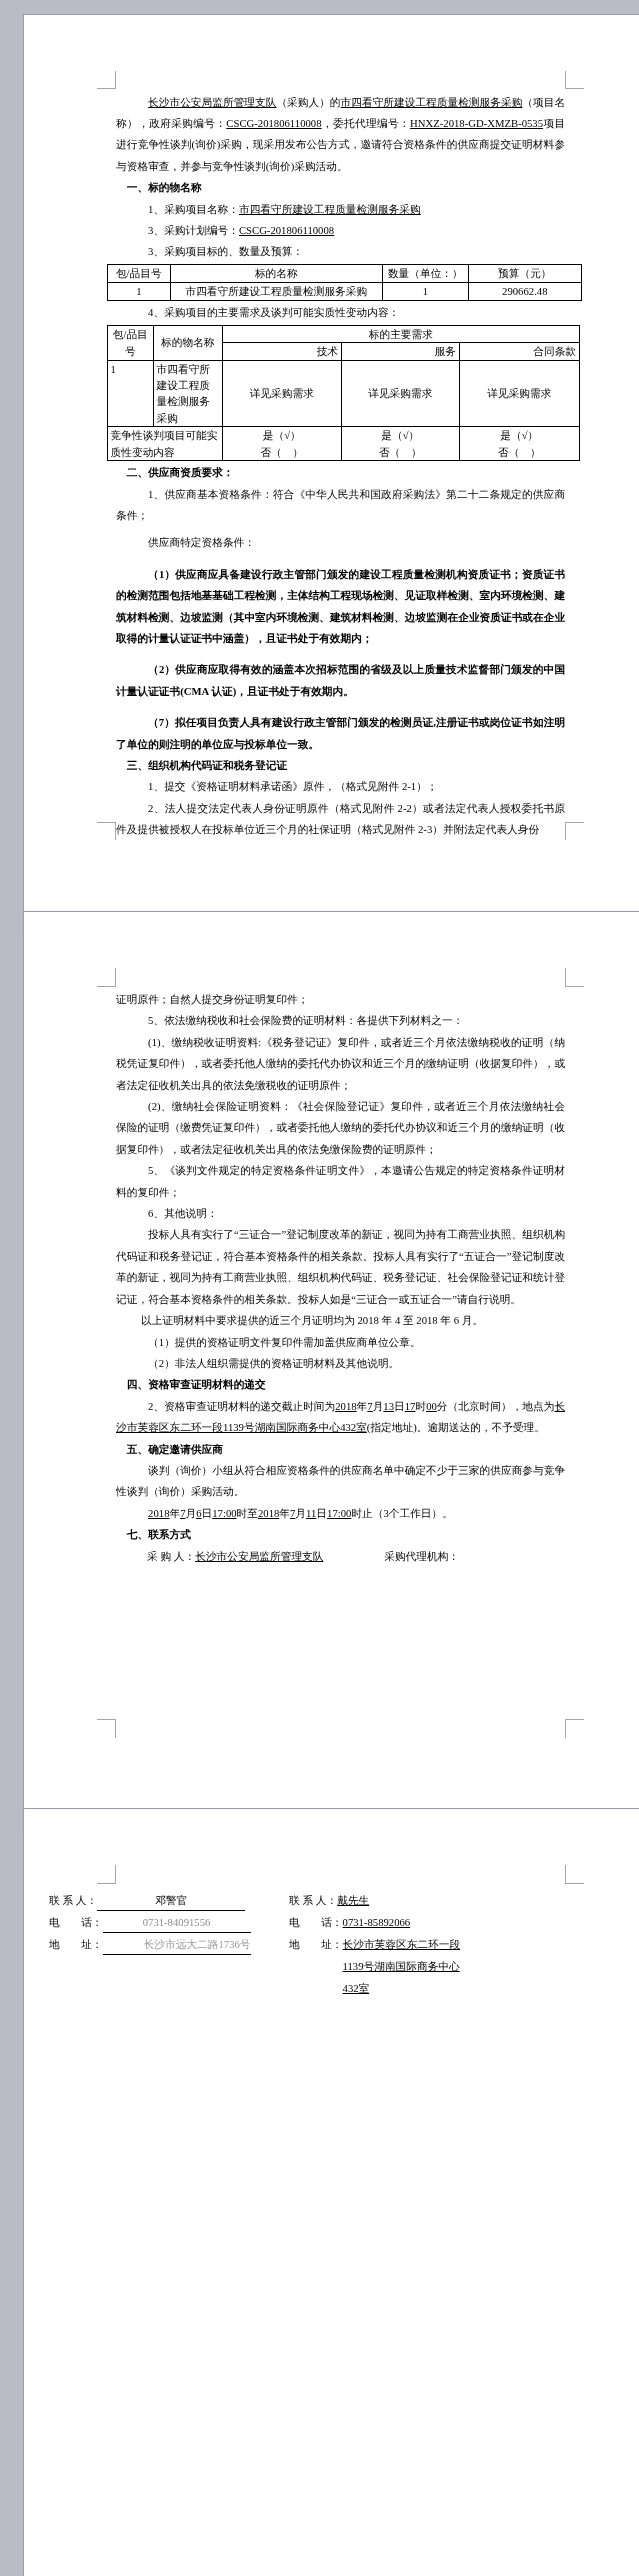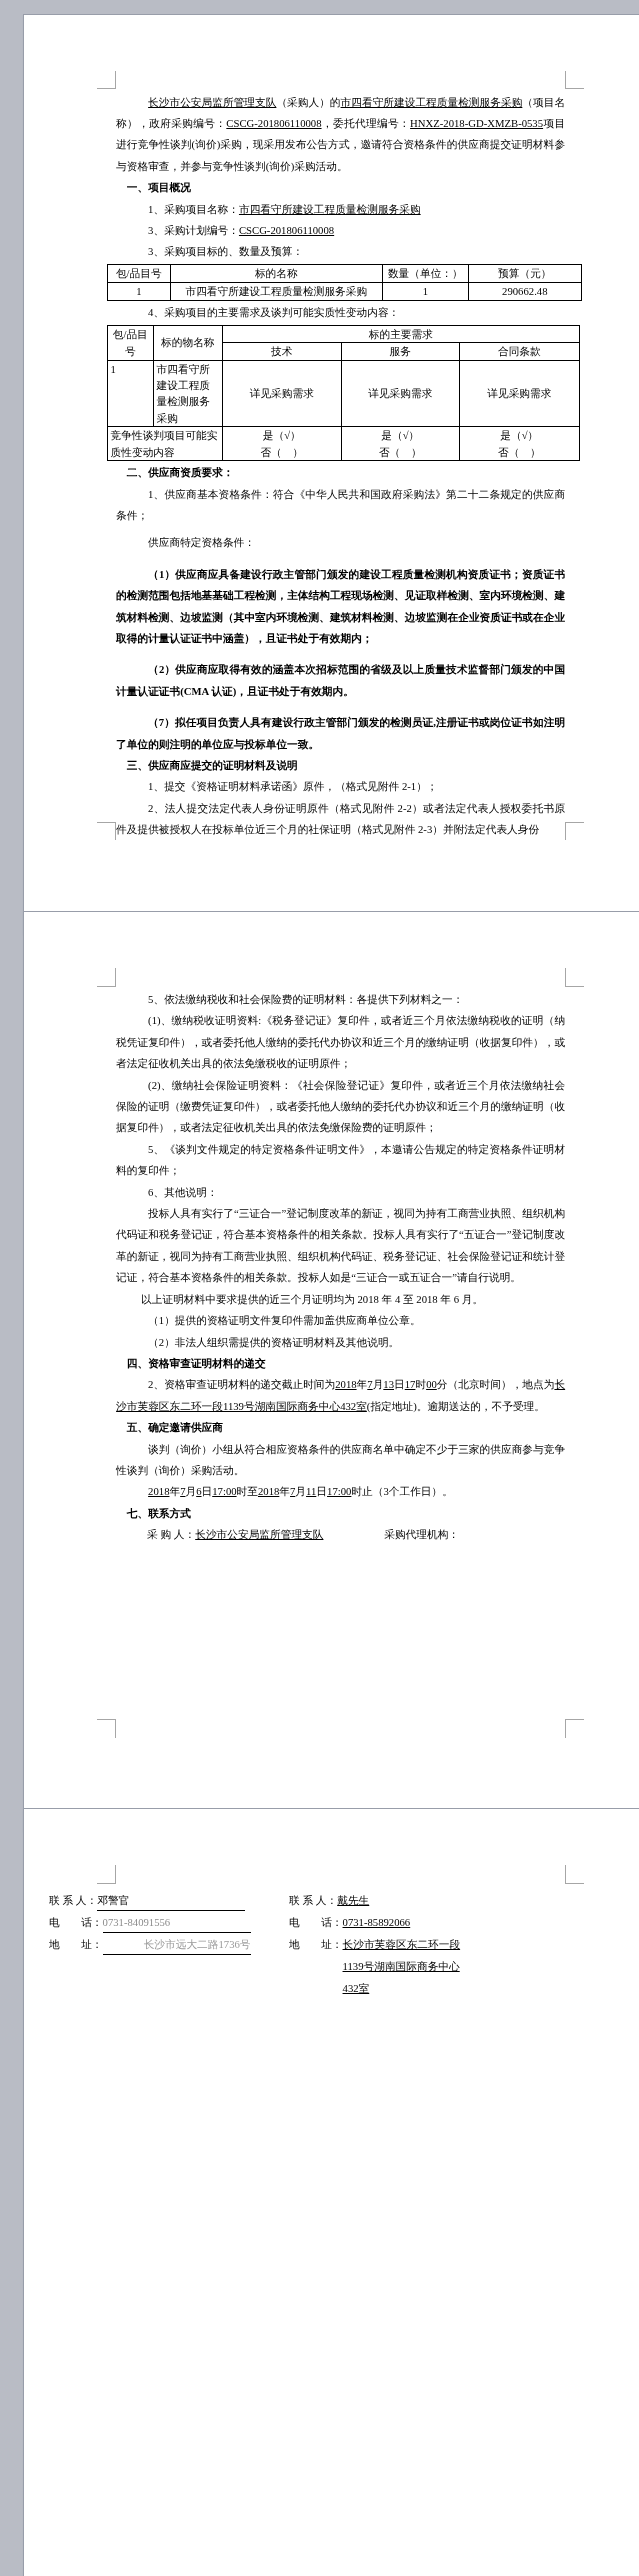--- a/index.html
+++ b/index.html
@@ -26,56 +26,56 @@
   .mark.tl{left:73px; top:56px;  border-right-width:0.7px; border-bottom-width:0.7px;}
   .mark.tr{left:541px; top:56px;  border-left-width:0.7px;  border-bottom-width:0.7px;}
   .mark.bl{left:73px; top:807px; border-right-width:0.7px; border-top-width:0.7px;}
   .mark.br{left:541px; top:807px; border-left-width:0.7px;  border-top-width:0.7px;}
   
   table{border-collapse:collapse; table-layout:fixed; width:473px; margin:1.4px 0 1.4px -9.3px;
         font-size:10.7px;}
   td{border:0.7px solid var(--tborder); text-align:center; vertical-align:middle;
      line-height:16.4px; padding:0 2.8px; overflow:hidden;}
   .t1 .hrow td{height:16.4px;} .t1 .drow td{height:18px;}
-  .t2 .r1 td{height:16.4px;} .t2 .r2 td{height:17px;}
+  .t2 .r1 td{height:16.4px;} .t2 .r2 td{height:17px;text-align:right;}
   .t2 .r3 td{height:66px;} .t2 .r4 td{height:33px;}
   .t2 td.tleft{text-align:left; vertical-align:top;}
   .t2 td.lleft{text-align:left;}
   
   .buyer-line{white-space:nowrap; text-indent:0; margin-left:31px;}
   .ulfix{display:inline-block; width:154px; text-decoration:underline;}
   .agency-gap{display:inline-block; width:35px;}
   
   .contact{position:absolute; top:80px; left:0; width:449px; font-size:10.7px;}
   .ccol{position:absolute; top:0;}
   .ccol.left{left:25px; width:221px;}
   .ccol.right{left:265px; width:184px;}
   .crow{line-height:22px; white-space:nowrap;}
   .clabel{display:inline-block;}
   .fill{display:inline-block; width:148px; border-bottom:0.7px solid #000; line-height:20px;
-        vertical-align:bottom; white-space:nowrap;}
+        vertical-align:bottom; white-space:nowrap;text-align:center;}
   .fill.center{text-align:right;}
   .muted{color:var(--muted);} .muted2{color:var(--muted2);}
   .addr-wrap{display:inline-block; width:122px; text-decoration:underline; vertical-align:top;
              white-space:normal; text-align:left; line-height:22px; word-break:break-all;}
   .yn div{line-height:16.4px; text-align:center;}
 </style>
 </head>
 <body>
 
 <div class="canvas">
 
   <div class="page page-1">
     <div class="mark tl"></div>
     <div class="mark tr"></div>
     <div class="mark bl"></div>
     <div class="mark br"></div>
     <div class="content">
       <p class="ind"><span style="text-decoration: underline;">长沙市公安局监所管理支队</span><span>（采购人）的</span><span style="text-decoration: underline;">市四看守所建设工程质量检测服务采购</span><span>（项目名称），政府采购编号：</span><span style="text-decoration: underline;">CSCG-201806110008</span><span>，委托代理编号：</span><span style="text-decoration: underline;">HNXZ-2018-GD-XMZB-0535</span><span>项目进行竞争性谈判(询价)采购，现采用发布公告方式，邀请符合资格条件的供应商提交证明材料参与资格审查，并参与竞争性谈判(询价)采购活动。</span></p>
-      <h3 class="sec">一、项目概况</h3>
+      <h3 class="sec">一、标的物名称</h3>
       <p class="ind"><span>1、采购项目名称：</span><span style="text-decoration: underline;">市四看守所建设工程质量检测服务采购</span></p>
       <p class="ind"><span>3、采购计划编号：</span><span style="text-decoration: underline;">CSCG-201806110008</span></p>
       <p class="ind">3、采购项目标的、数量及预算：</p>
 
       <table class="t1">
         <colgroup>
             <col style="width:63px">
             <col style="width:212px">
             <col style="width:86px">
             <col style="width:113px">
@@ -141,32 +141,33 @@
         </tr>
       </tbody>
         </table>
 
       <h3 class="sec">二、供应商资质要求：</h3>
       <p class="ind">1、供应商基本资格条件：符合《中华人民共和国政府采购法》第二十二条规定的供应商条件；</p>
       <p class="ind sp8">供应商特定资格条件：</p>
       <p class="ind sp14 bold">（1）供应商应具备建设行政主管部门颁发的建设工程质量检测机构资质证书；资质证书的检测范围包括地基基础工程检测，主体结构工程现场检测、见证取样检测、室内环境检测、建筑材料检测、边坡监测（其中室内环境检测、建筑材料检测、边坡监测在企业资质证书或在企业取得的计量认证证书中涵盖），且证书处于有效期内；</p>
       <p class="ind sp14 bold">（2）供应商应取得有效的涵盖本次招标范围的省级及以上质量技术监督部门颁发的中国计量认证证书(CMA 认证)，且证书处于有效期内。</p>
       <p class="ind sp14 bold">（7）拟任项目负责人具有建设行政主管部门颁发的检测员证,注册证书或岗位证书如注明了单位的则注明的单位应与投标单位一致。</p>
-      <h3 class="sec">三、供应商应提交的证明材料及说明</h3>
+      <h3 class="sec">三、组织机构代码证和税务登记证</h3>
       <p class="ind">1、提交《资格证明材料承诺函》原件，（格式见附件 2-1）；</p>
       <p class="ind">2、法人提交法定代表人身份证明原件（格式见附件 2-2）或者法定代表人授权委托书原件及提供被授权人在投标单位近三个月的社保证明（格式见附件 2-3）并附法定代表人身份</p>
     </div>
   </div>
 
   <div class="page page-2">
     <div class="mark tl"></div>
     <div class="mark tr"></div>
     <div class="mark bl"></div>
     <div class="mark br"></div>
     <div class="content">
+      <p>证明原件；自然人提交身份证明复印件；</p>
       <p class="ind">5、依法缴纳税收和社会保险费的证明材料：各提供下列材料之一：</p>
       <p class="ind">(1)、缴纳税收证明资料:《税务登记证》复印件，或者近三个月依法缴纳税收的证明（纳税凭证复印件），或者委托他人缴纳的委托代办协议和近三个月的缴纳证明（收据复印件），或者法定征收机关出具的依法免缴税收的证明原件；</p>
       <p class="ind">(2)、缴纳社会保险证明资料：《社会保险登记证》复印件，或者近三个月依法缴纳社会保险的证明（缴费凭证复印件），或者委托他人缴纳的委托代办协议和近三个月的缴纳证明（收据复印件），或者法定征收机关出具的依法免缴保险费的证明原件；</p>
       <p class="ind">5、《谈判文件规定的特定资格条件证明文件》，本邀请公告规定的特定资格条件证明材料的复印件；</p>
       <p class="ind">6、其他说明：</p>
       <p class="ind">投标人具有实行了“三证合一”登记制度改革的新证，视同为持有工商营业执照、组织机构代码证和税务登记证，符合基本资格条件的相关条款。投标人具有实行了“五证合一”登记制度改革的新证，视同为持有工商营业执照、组织机构代码证、税务登记证、社会保险登记证和统计登记证，符合基本资格条件的相关条款。投标人如是“三证合一或五证合一”请自行说明。</p>
       <p class="ind2">以上证明材料中要求提供的近三个月证明均为 2018 年 4 至 2018 年 6 月。</p>
       <p class="ind">（1）提供的资格证明文件复印件需加盖供应商单位公章。</p>
       <p class="ind">（2）非法人组织需提供的资格证明材料及其他说明。</p>
       <h3 class="sec">四、资格审查证明材料的递交</h3>

